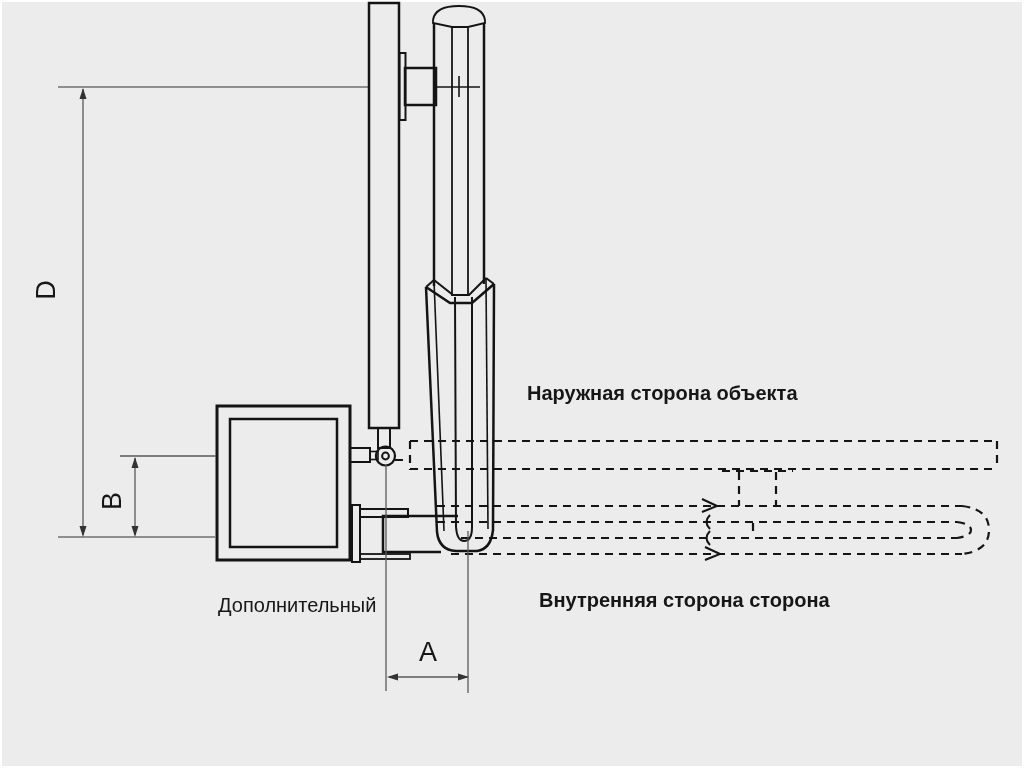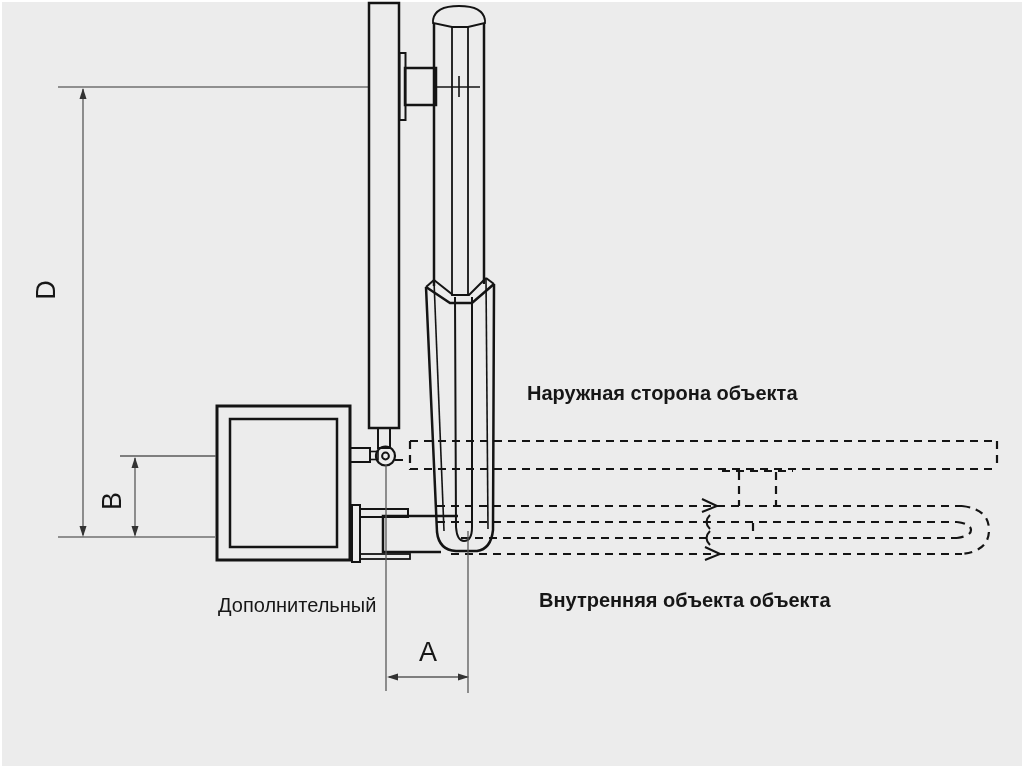--- a/index.html
+++ b/index.html
@@ -152,18 +152,18 @@
   </svg>
 
   <div class="dim-letter rot" style="left:46px;top:290px;">D</div>
 
   <div class="dim-letter rot" style="left:112px;top:501px;">B</div>
 
   <div class="dim-letter" style="left:428px;top:652px;">A</div>
 
   <div class="label bold" style="left:527px;top:380px;">Наружная сторона объекта</div>
 
-  <div class="label bold" style="left:539px;top:587px;">Внутренняя объекта объекта</div>
+  <div class="label bold" style="left:539px;top:587px;">Внутренняя сторона сторона</div>
 
   <div class="label" style="left:218px;top:592px;">
     <div>Дополнительный</div>
   </div>
 </div>
 
 </body></html>

